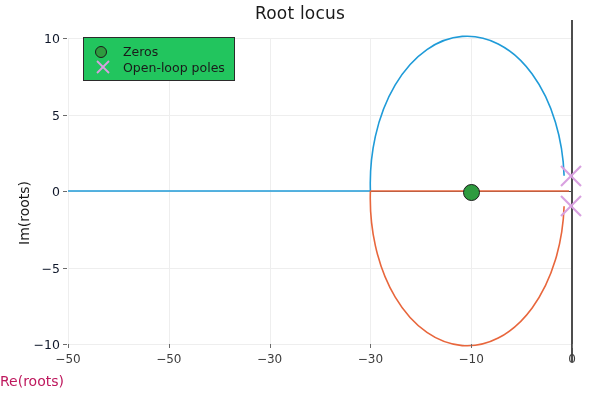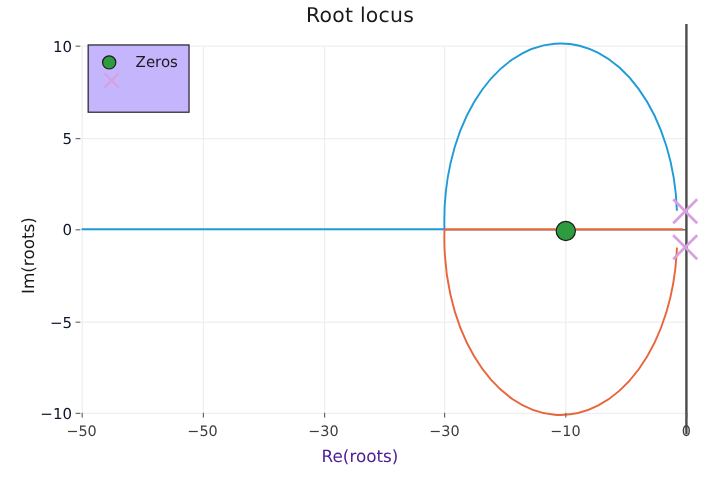--- a/index.html
+++ b/index.html
@@ -45,37 +45,37 @@
     font-size:12.5px;color:#0f172a;
     text-align:right;width:42px;
     left:18px;
   }
   .tickmark{position:absolute;background:#6b6b6b;}
   .tickmark.x{width:1px;height:4px;top:344px;}
   .tickmark.y{height:1px;width:4px;left:63px;}
 
   .xlabel{
     position:absolute;left:0;top:373px;width:600px;
-    text-align:center;font-size:14px;color:#4c1d95;
+    text-align:left;font-size:14px;color:#be185d;
   }
   .ylabel{
     position:absolute;
     font-size:14px;color:#1a1a1a;
     transform:rotate(-90deg);
     transform-origin:left top;
     left:16px;top:245px;
     white-space:nowrap;
   }
 
   .legend{
     position:absolute;
-    left:73px;top:37px;
+    left:83px;top:37px;
     border:1.3px solid #2b2b2b;
-    background:#c4b5fd;
-    padding:5px 9px 18px 7px;
+    background:#22c55e;
+    padding:5px 9px 5px 7px;
     box-sizing:border-box;
   }
   .legend-row{display:flex;align-items:center;height:16px;}
   .legend-key{width:26px;height:16px;position:relative;flex:0 0 26px;}
   .legend-label{font-size:12.5px;color:#1a1a1a;margin-left:6px;white-space:nowrap;}
 
   .zero-dot{
     position:absolute;border-radius:50%;
     background:#2e9b3f;border:1.4px solid #1c1c1c;
     box-sizing:border-box;
@@ -163,16 +163,17 @@
       </span>
       <span class="legend-label">Zeros</span>
     </div>
     <div class="legend-row">
       <span class="legend-key">
         <svg style="position:absolute;left:2px;top:0px;" width="20" height="16" viewBox="0 0 20 16">
           <line x1="4" y1="2" x2="16" y2="14" stroke="#d8a0e0" stroke-width="1.8"></line>
           <line x1="16" y1="2" x2="4" y2="14" stroke="#d8a0e0" stroke-width="1.8"></line>
         </svg>
       </span>
+      <span class="legend-label">Open-loop poles</span>
     </div>
   </div>
 
 </div>
 
 </body></html>

